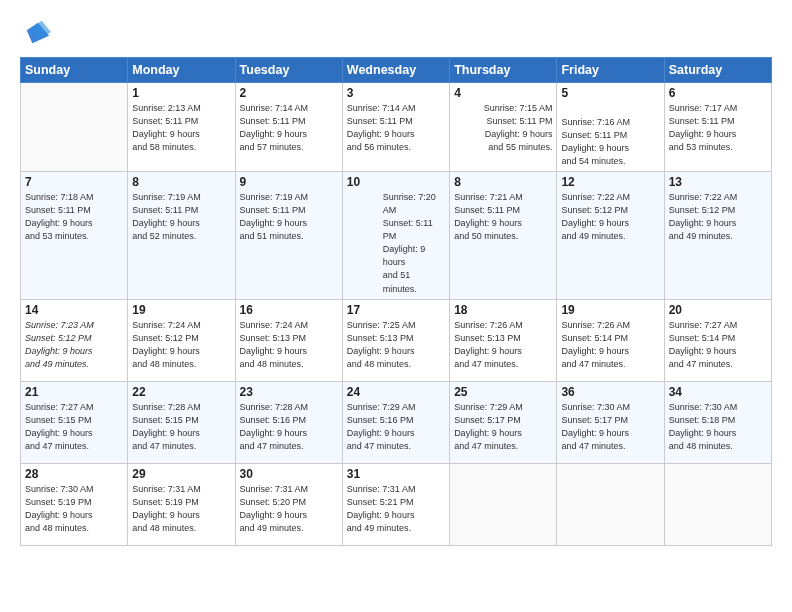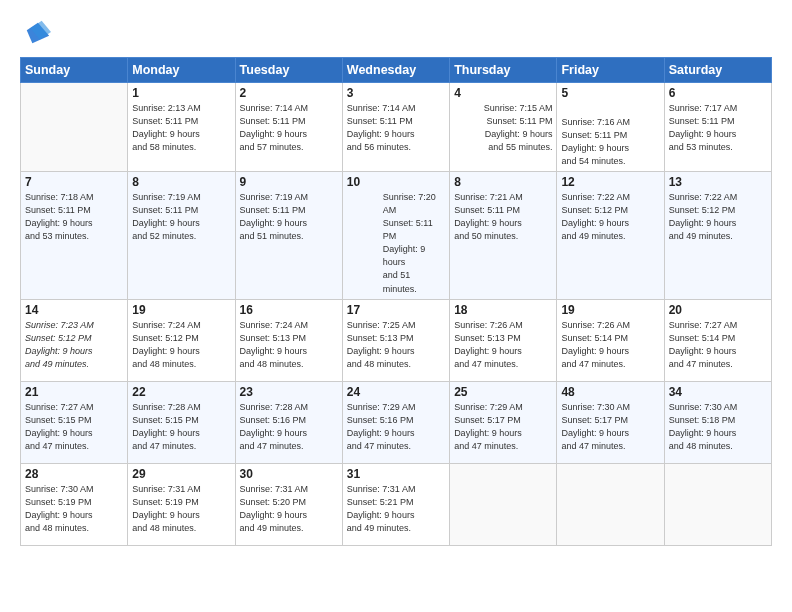--- a/index.html
+++ b/index.html
@@ -307,21 +307,21 @@
 and 47 minutes.</div>
           </td>
           <td>
             <span class="day-num">25</span>
             <div class="day-info" style="white-space: pre-line;">Sunrise: 7:29 AM
 Sunset: 5:17 PM
 Daylight: 9 hours
 and 47 minutes.</div>
           </td>
           <td>
-            <span class="day-num">48</span>
+            <span class="day-num">36</span>
             <div class="day-info" style="white-space: pre-line;">Sunrise: 7:30 AM
 Sunset: 5:17 PM
 Daylight: 9 hours
 and 47 minutes.</div>
           </td>
           <td>
             <span class="day-num">34</span>
             <div class="day-info" style="white-space: pre-line;">Sunrise: 7:30 AM
 Sunset: 5:18 PM
 Daylight: 9 hours

